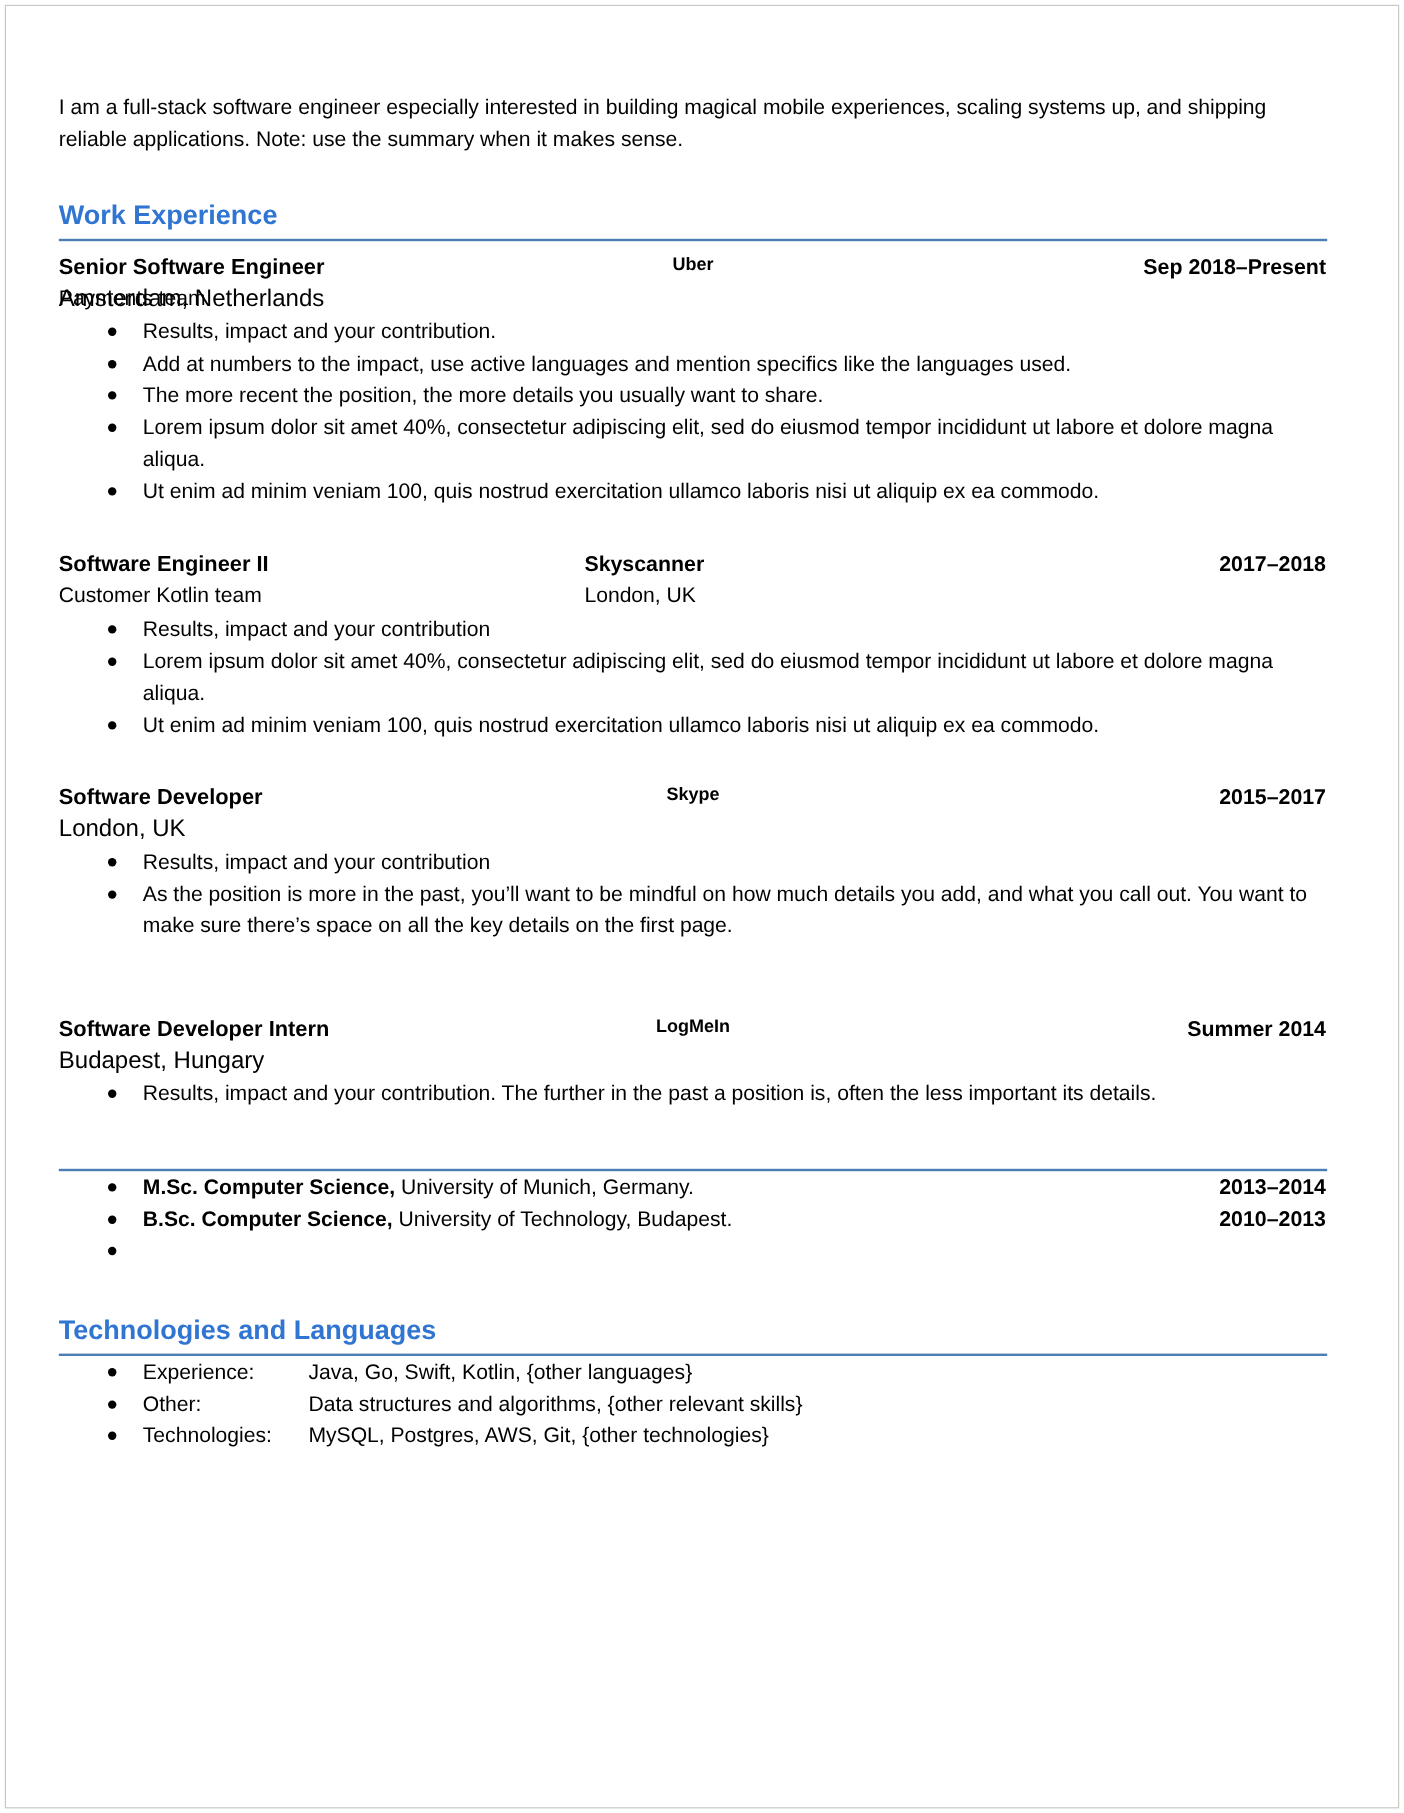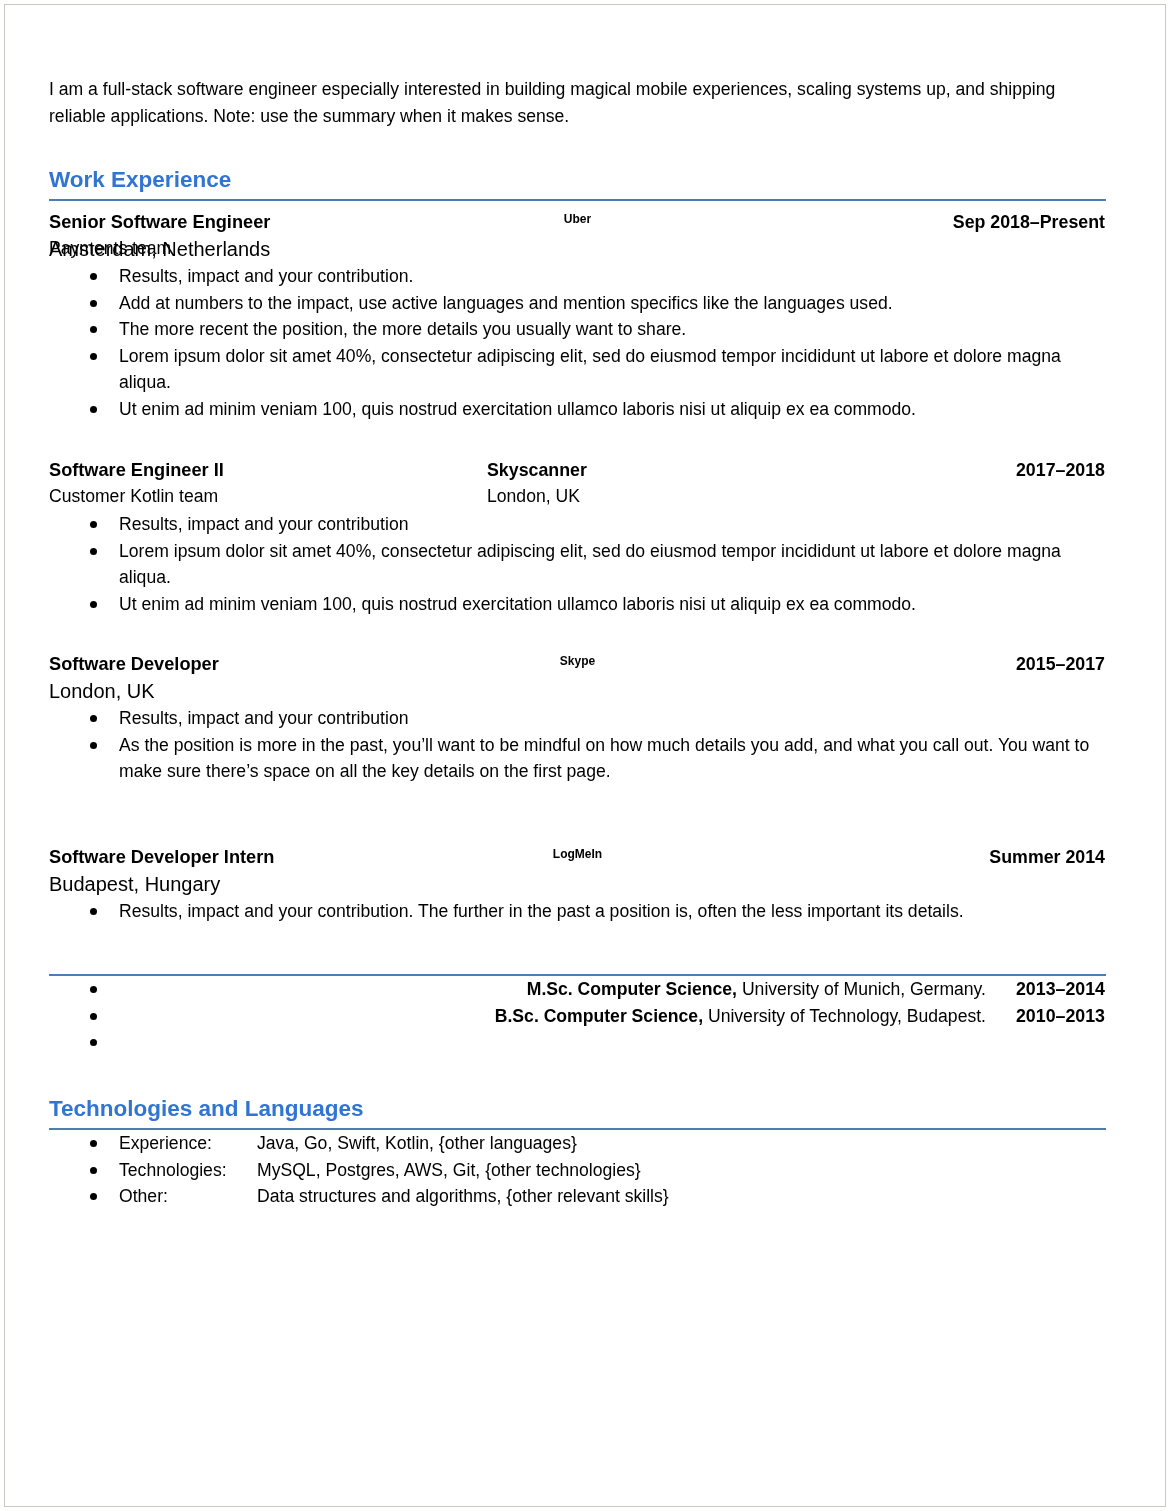--- a/index.html
+++ b/index.html
@@ -131,21 +131,21 @@
     font-size: 17.6px;
     color: #000;
     white-space: nowrap;
   }
   .job-company-centered {
     position: absolute;
     left: 0;
     right: 0;
     top: 0;
     text-align: center;
-    font-size: 12px;
+    font-size: 15px;
     font-weight: bold;
     color: #000;
   }
   .job-location-centered {
     position: absolute;
     left: 0;
     right: 0;
     top: 0;
     text-align: left;
     font-size: 20px;
@@ -205,21 +205,20 @@
     display: block;
   }
 
   .job-bullets {
     margin-top: 9px;
   }
 
   
   .edu-list {
     margin-top: 8px;
-    text-align: right;
   }
   .edu-list > li {
     position: relative;
     padding-left: 70px;
     padding-right: 120px;
     font-size: 17.6px;
     line-height: 27px;
     color: #000;
   }
   .edu-list > li > .dot {
@@ -418,23 +417,23 @@
       <div class="section-title">Technologies and Languages</div>
       <div class="section-rule"></div>
 
       <ul class="bullets tech-list">
         <li>
           <span class="dot"></span>
           <span class="tech-label">Experience:</span><span class="tech-value">Java, Go, Swift, Kotlin, {other languages}</span>
         </li>
         <li>
           <span class="dot"></span>
+          <span class="tech-label">Other:</span><span class="tech-value">Data structures and algorithms, {other relevant skills}</span>
+        </li>
+        <li>
+          <span class="dot"></span>
           <span class="tech-label">Technologies:</span><span class="tech-value">MySQL, Postgres, AWS, Git, {other technologies}</span>
-        </li>
-        <li>
-          <span class="dot"></span>
-          <span class="tech-label">Other:</span><span class="tech-value">Data structures and algorithms, {other relevant skills}</span>
         </li>
       </ul>
     </div>
 
   </div>
 </div>
 
 </body></html>

